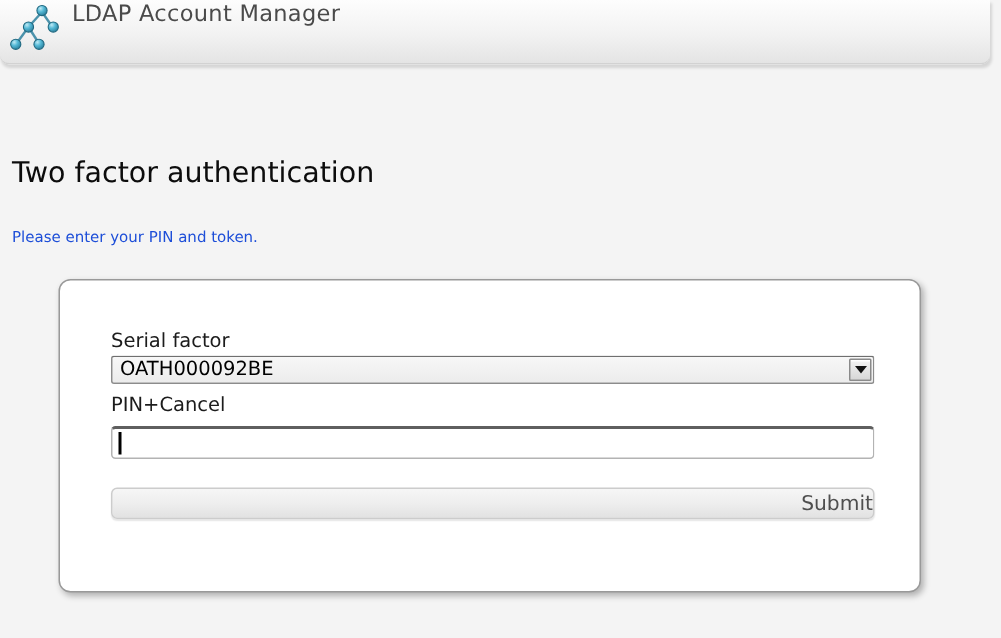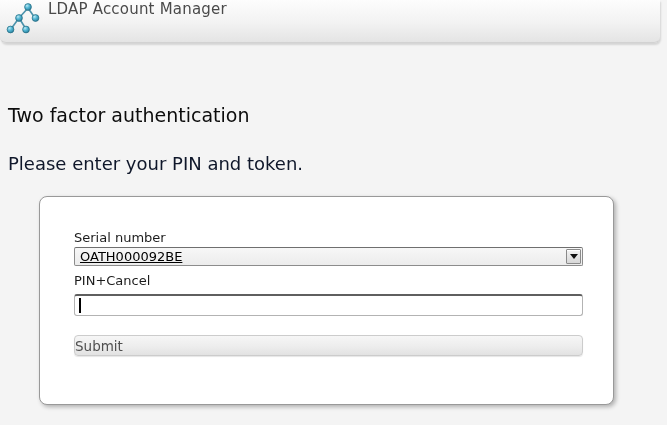--- a/index.html
+++ b/index.html
@@ -36,22 +36,22 @@
   
   .content { padding: 0 8px; }
   .page-title {
     margin: 61px 0 0 0;
     font-size: 19px;
     font-weight: normal;
     color: #0c0c0c;
   }
   .instruction {
     margin: 27px 0 16px 0;
-    font-size: 18px;
-    color: #0f172a;
+    font-size: 10px;
+    color: #1d4ed8;
   }
 
   
   .panel {
     margin: 22px 0 0 31px;
     width: 575px;
     height: 209px;
     background: #ffffff;
     border: 1px solid #999999;
     border-radius: 8px;
@@ -70,21 +70,20 @@
     height: 19px;
     background: linear-gradient(to bottom, #f7f7f7, #ececec);
     border: 1px solid #8c8c8c;
     border-top-color: #6f6f6f;
     border-radius: 2px;
     position: relative;
     display: flex;
     align-items: center;
     padding-left: 5px;
     cursor: default;
-    text-decoration: underline;
   }
   .select-value {
     font-size: 13px;
     color: #000000;
     line-height: 17px;
     white-space: nowrap;
   }
   .select-arrow-btn {
     position: absolute;
     top: 1px;
@@ -139,21 +138,21 @@
   .btn {
     display: block;
     width: 100%;
     height: 21px;
     border: 1px solid #cccccc;
     border-radius: 4px;
     background: linear-gradient(to bottom, #f6f6f6 0%, #ededed 55%, #e2e2e2 100%);
     font-family: inherit;
     font-size: 13.5px;
     color: #4f4f4f;
-    text-align: left;
+    text-align: right;
     padding: 0;
     line-height: 18px;
     box-shadow: 0 1px 1px rgba(0,0,0,0.10);
     cursor: pointer;
   }
   .btn-submit { margin-top: 19px; }
   .btn-cancel { margin-top: 8px; height: 22px; }
 </style>
 </head>
 <body>
@@ -183,21 +182,21 @@
   </svg>
   <span class="app-title">LDAP Account Manager</span>
 </div>
 
 <div class="content">
   <h1 class="page-title">Two factor authentication</h1>
   <p class="instruction">Please enter your PIN and token.</p>
 
   <div class="panel">
 
-    <label class="field-label">Serial number</label>
+    <label class="field-label">Serial factor</label>
 
     <div class="select-box">
       <span class="select-value">OATH000092BE</span>
       <span class="select-arrow-btn"></span>
     </div>
 
     <label class="field-label label-pin">PIN+Cancel</label>
 
     <div class="input-wrap">
       <input class="pin-input" type="text" value="" style="">

